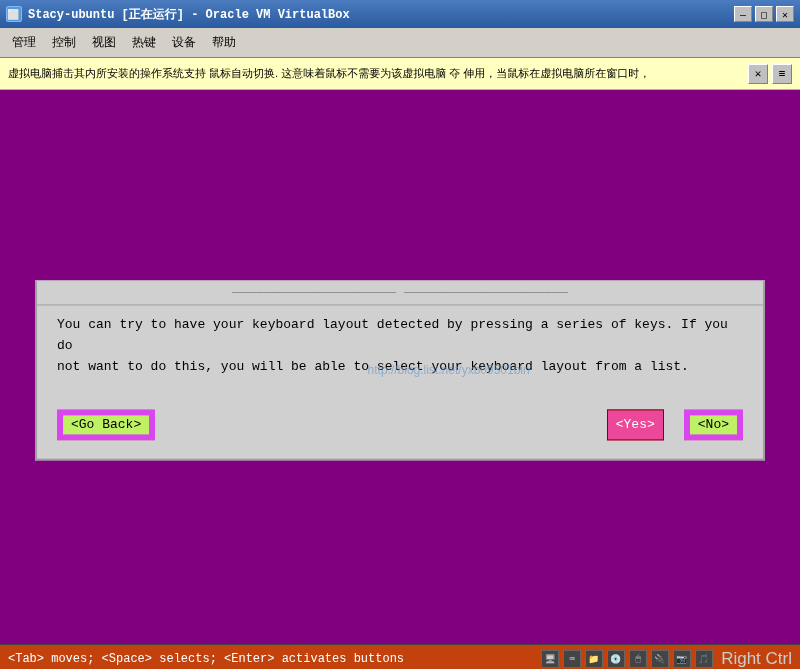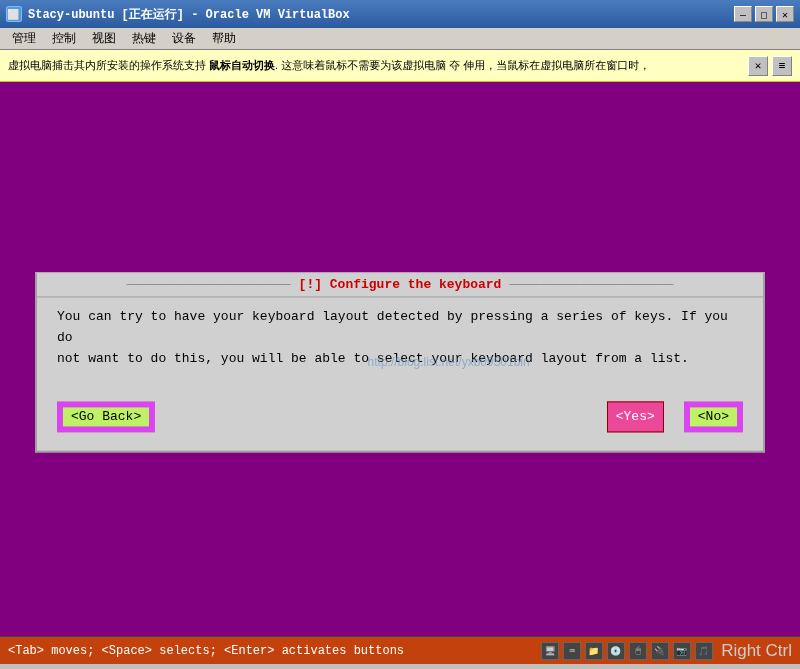--- a/index.html
+++ b/index.html
@@ -60,21 +60,21 @@
       align-items: center;
       justify-content: center;
       cursor: pointer;
       color: #000;
     }
     .title-btn.close { background: #c0c0c0; }
 
     
     #menubar {
       background: #d4d0c8;
-      height: 22px;
+      height: 30px;
       display: flex;
       align-items: center;
       border-bottom: 1px solid #808080;
       padding: 0 4px;
     }
     .menu-item {
       padding: 2px 8px;
       font-size: 12px;
       color: #000;
       cursor: pointer;
@@ -91,21 +91,21 @@
       justify-content: space-between;
       min-height: 32px;
     }
     #notify-text {
       font-size: 11px;
       color: #000;
       font-family: 'SimSun', sans-serif;
       flex: 1;
     }
     #notify-text strong {
-      font-weight: bold;
+      font-weight: normal;
     }
     #notify-icons {
       display: flex;
       gap: 4px;
       align-items: center;
     }
     .notify-icon-btn {
       width: 20px;
       height: 20px;
       background: #c0c0c0;
@@ -298,21 +298,20 @@
     <div class="notify-icon-btn">≡</div>
   </div>
 </div>
 
 <div id="vm-screen">
 
   <div id="dialog">
     <div id="dialog-titlebar">
       <div class="dialog-title-line">
         <span class="dialog-title-dash">—————————————————————</span>
-        <span style="color:#cc0000; font-weight:bold;">[!] Configure the keyboard</span>
         <span class="dialog-title-dash">—————————————————————</span>
       </div>
     </div>
     <div id="dialog-content">
       <div id="dialog-body-text">
         <div>You can try to have your keyboard layout detected by pressing a series of keys. If you do</div>
         <div>not want to do this, you will be able to select your keyboard layout from a list.</div>
       </div>
       <div id="dialog-question" style="display:flex; align-items:center; gap:20px;">
         <span id="watermark" style="color:rgba(100,149,200,0.6); font-family:Arial,sans-serif; font-size:12px;">http://blog.list.net/yxb09501bin</span>

